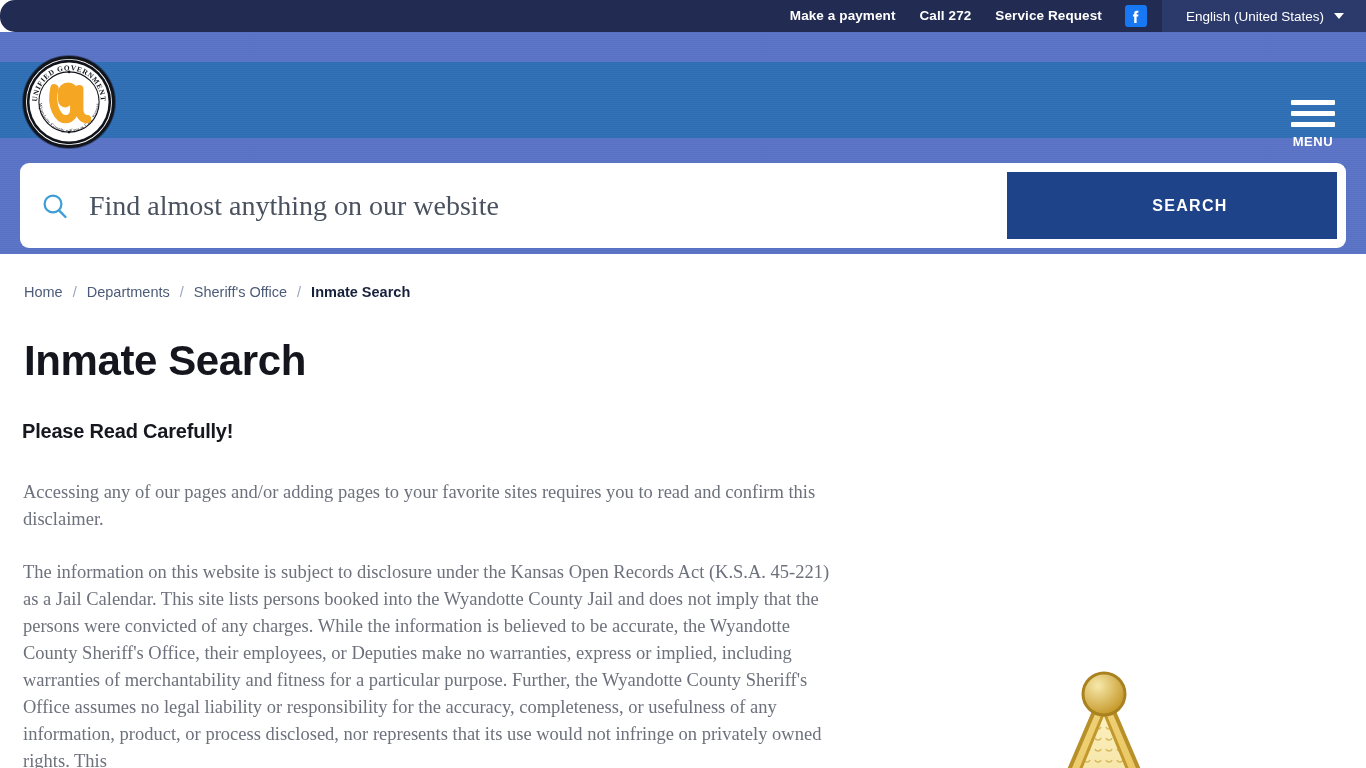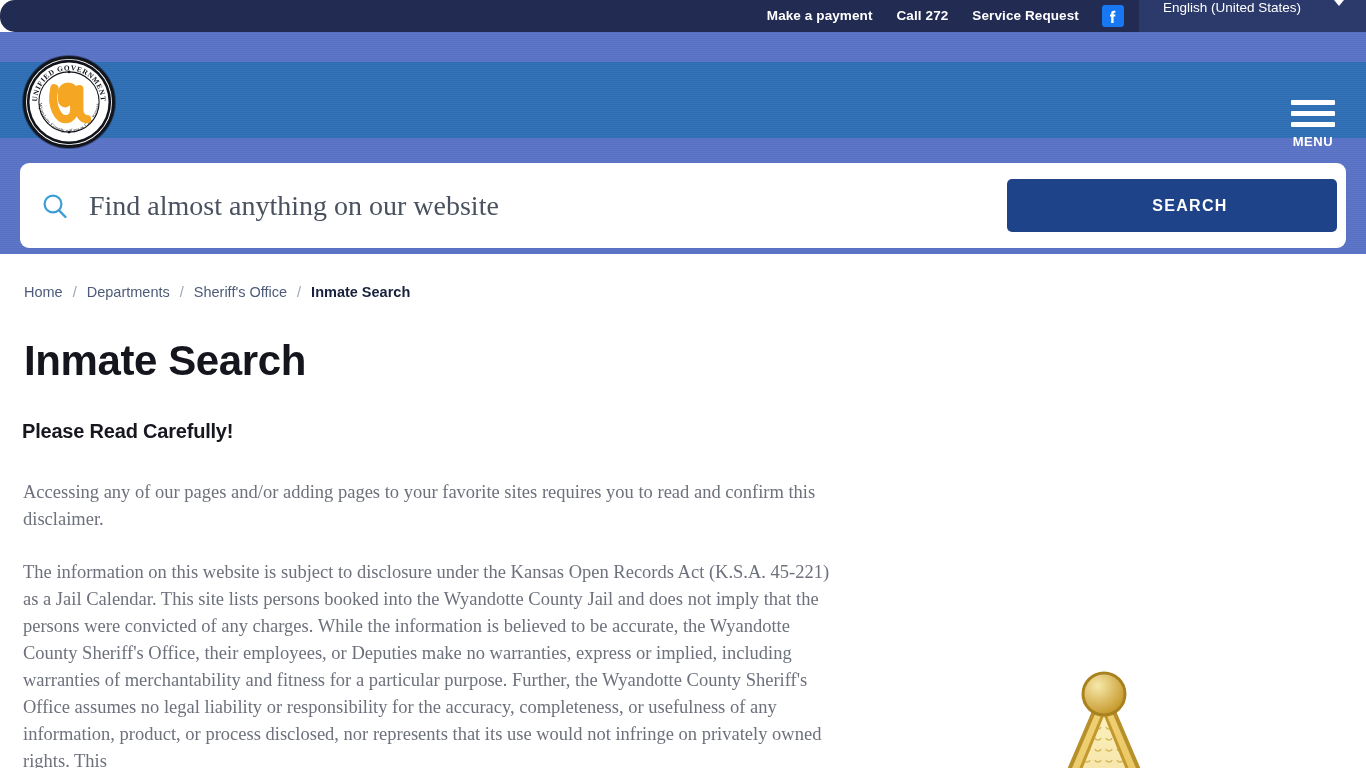--- a/index.html
+++ b/index.html
@@ -38,28 +38,27 @@
     width: 22px; height: 22px;
     background: #1877f2;
     border-radius: 3px;
     display: block;
     position: relative;
   }
   .fb-icon svg { position: absolute; top: 1px; left: 1px; }
   .lang-select {
     background: #2b3a6b;
     height: 32px;
-    display: flex; 
+    display: flex; align-items: center;
     padding: 0 22px 0 24px;
     margin-left: 10px;
     color: #fff;
     font-size: 13.5px;
     cursor: pointer;
     white-space: nowrap;
-    gap: 23px;
   }
   .lang-caret {
     display: inline-block;
     margin-left: 10px;
     width: 0; height: 0;
     border-left: 5px solid transparent;
     border-right: 5px solid transparent;
     border-top: 6px solid #ffffff;
   }
 
@@ -133,25 +132,25 @@
     border: none; outline: none;
     font-family: "Liberation Serif", serif;
     font-size: 28px;
     color: #2c3340;
     background: transparent;
     padding: 0 8px;
   }
   .search-input::placeholder { color: #4a5260; opacity: 1; }
   .search-submit {
     flex: 0 0 330px;
-    height: 53px;
+    height: 67px;
     background: #1e4389;
     color: #ffffff;
     border: none;
-    border-radius: 5px;
+    border-radius: 0;
     font-family: "Liberation Sans", sans-serif;
     font-size: 16px;
     font-weight: 700;
     letter-spacing: 1.3px;
     cursor: pointer;
     padding-left: 36px;
   }
 
   
   .content {

